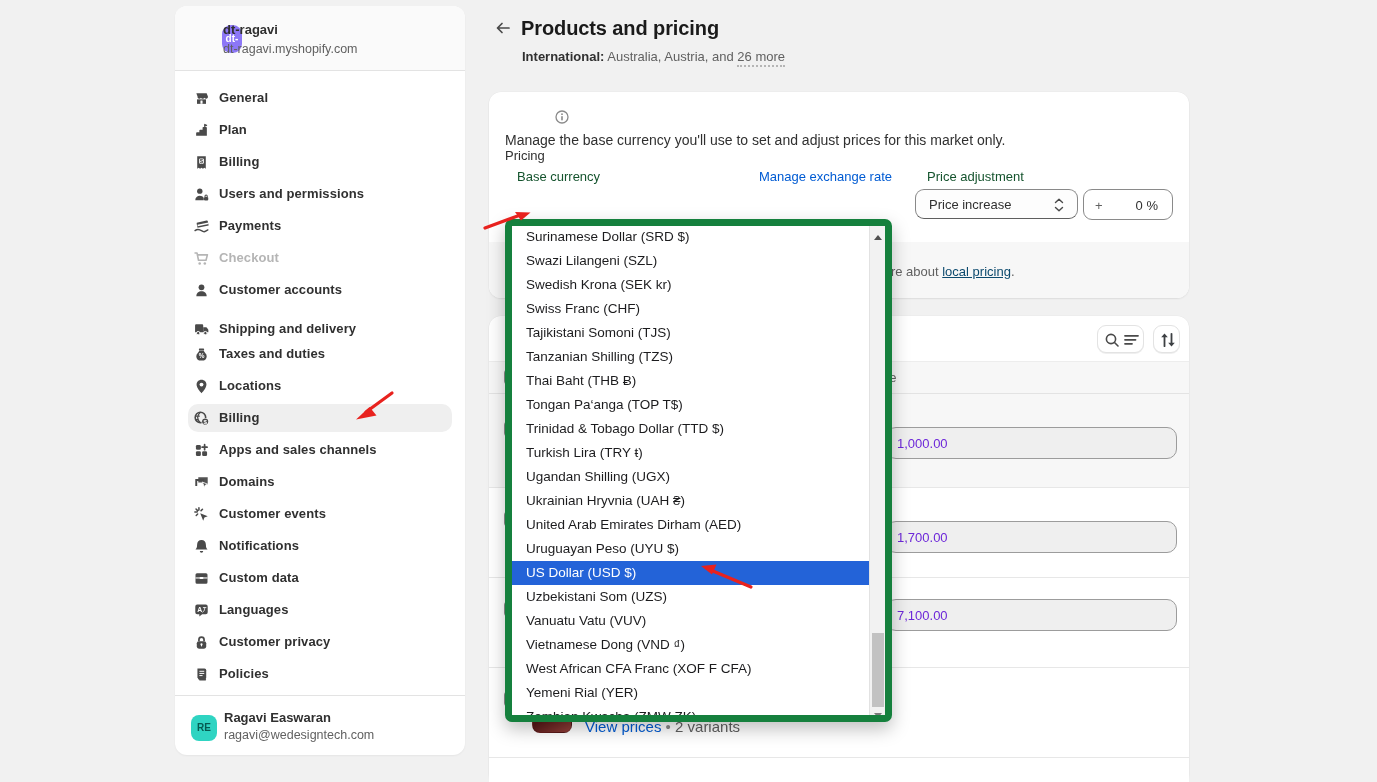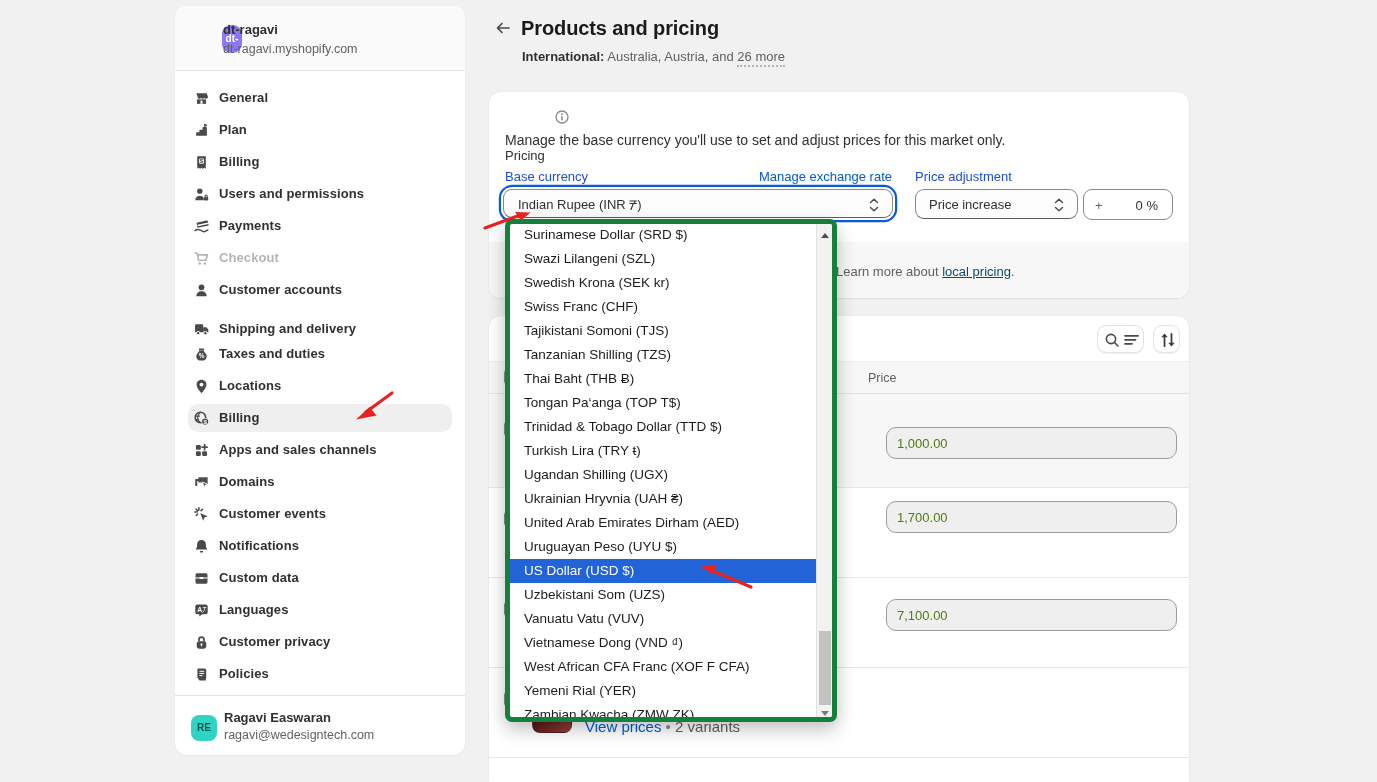--- a/index.html
+++ b/index.html
@@ -29,21 +29,21 @@
 #subt b { color:#303030; font-weight:700; }
 #subt .more { border-bottom:2px dotted #b5b5b5; padding-bottom:1px; }
 
 
 .card { position:absolute; background:#fff; border-radius:12px; box-shadow:0 1px 2px rgba(0,0,0,.07), 0 0 0 0.5px rgba(0,0,0,.03); }
 #card1 { left:489px; top:92px; width:700px; height:206px; }
 #card2 { left:489px; top:316px; width:700px; height:470px; }
 
 #card1 .h { position:absolute; left:16px; top:18px; font-size:13px; font-weight:400; color:#303030;margin-top:38px; }
 #card1 .desc { position:absolute; left:16px; top:40px; font-size:14px; color:#303030; }
-.flabel { position:absolute; font-size:13px; color:#1d4ed8; }
+.flabel { position:absolute; font-size:13px; color:#14532d;margin-left:12px; }
 #mlink { position:absolute; right:297px; top:77px; font-size:13px; color:#005bd3; }
 .sel { position:absolute; background:#fdfdfd; border:1px solid #898989; border-bottom-color:#5e5e5e; border-radius:8px; font-size:13px; color:#303030; }
 #bcur { left:14px; top:97px; width:390px; height:29px; box-shadow:0 0 0 2px #fff, 0 0 0 4.2px #0a5cd6; border-radius:9px; }
 #bcur .t { position:absolute; left:14px; top:7px; }
 #padj { left:426px; top:97px; width:163px; height:30px; border-radius:9px; }
 #padj .t { position:absolute; left:13px; top:7px; }
 #pct { position:absolute; left:594px; top:97px; width:90px; height:31px; background:#fff; border:1px solid #8a8a8a; border-radius:9px; font-size:13px; }
 #pct .p { position:absolute; left:11px; top:8px; color:#616161; }
 #pct .v { position:absolute; right:14px; top:8px; color:#303030; }
 #cfoot { position:absolute; left:0; top:150px; width:700px; height:56px; background:#f7f7f7; border-radius:0 0 12px 12px; overflow:hidden; }
@@ -54,25 +54,25 @@
 .btn { position:absolute; background:#fff; border:1px solid #e3e3e3; border-radius:9px; box-shadow:0 1px 0 rgba(26,26,26,.07); }
 #thead { position:absolute; left:0; top:45px; width:700px; height:33px; background:#f7f7f7; border-top:1px solid #ededed; border-bottom:1px solid #e3e3e3; }
 #thead .cb { top:7px; }
 #thead .lbl { position:absolute; top:9px; font-size:12.5px; color:#616161; }
 .row { position:absolute; left:0; width:700px; border-bottom:1px solid #e7e7e7; }
 .cb { position:absolute; left:15px; width:18px; height:18px; border:1.6px solid #8a8a8a; border-radius:5px; background:#fff; }
 .thumb { position:absolute; left:43px; width:40px; height:40px; border-radius:8px; border:1px solid rgba(0,0,0,.12); background:linear-gradient(140deg,#7e2727 0%,#571818 45%,#93403a 100%); }
 .pname { position:absolute; left:96px; font-size:13px; font-weight:600; color:#303030; }
 .pmeta { position:absolute; left:96px; font-size:15px; color:#616161; }
 .pmeta a { color:#005bd3; text-decoration:none; }
-.pinput { position:absolute; left:397px; width:291px; height:32px; background:#efefef; border:1px solid #9c9c9c; border-radius:10px; font-size:13px; color:#4d7c0f; }
+.pinput { position:absolute; left:397px; width:291px; height:32px; background:#efefef; border:1px solid #9c9c9c; border-radius:10px; font-size:13px; color:#6d28d9; }
 .pinput span { position:absolute; left:10px; top:8px; }
 
 
-#dd { position:absolute; left:505px; top:219px; width:332px; height:503px; background:#fff; border:5px solid #15803d; border-radius:7px; box-shadow:0 7px 18px rgba(0,0,0,.25); z-index:50; overflow:hidden; }
+#dd { position:absolute; left:505px; top:219px; width:387px; height:503px; background:#fff; border:7px solid #15803d; border-radius:7px; box-shadow:0 7px 18px rgba(0,0,0,.25); z-index:50; overflow:hidden; }
 #dd .it { position:absolute; left:0; width:371px; height:24px; font-size:13.5px; color:#1c1c1e; line-height:24px; padding-left:14px; white-space:nowrap; }
 #dd .it.sel2 { background:#2363d8; color:#fff; }
 #sbar { position:absolute; right:0; top:0; width:16px; height:501px; background:#f2f2f2; border-left:1px solid #e2e2e2; }
 #sbar .thumbb { position:absolute; left:1.5px; top:407px; width:12px; height:74px; background:#c2c2c2; }
 #sbar .up { position:absolute; left:4px; top:9px; width:0; height:0; border-left:4px solid transparent; border-right:4px solid transparent; border-bottom:5px solid #505050; }
 #sbar .down { position:absolute; left:4px; top:487px; width:0; height:0; border-left:4px solid transparent; border-right:4px solid transparent; border-top:5px solid #7a7a7a; }
 
 #arrows { position:absolute; left:0; top:0; width:1377px; height:782px; z-index:100; pointer-events:none; }
 </style>
 </head>
@@ -256,28 +256,20 @@
 <div class="card" id="card1">
   <div class="h">Pricing</div>
   <svg style="position:absolute;left:66px;top:18px" width="14" height="14" viewBox="0 0 14 14">
       <circle cx="7" cy="7" r="6" fill="none" stroke="#8a8a8a" stroke-width="1.3"></circle>
       <circle cx="7" cy="4.2" r="0.9" fill="#8a8a8a"></circle>
       <rect x="6.2" y="6" width="1.6" height="4.5" rx="0.8" fill="#8a8a8a"></rect>
     </svg>
   <div class="desc">Manage the base currency you'll use to set and adjust prices for this market only.</div>
   <div class="flabel" style="left:16px;top:77px">Base currency</div>
   <div id="mlink">Manage exchange rate</div>
-  <div class="sel" id="bcur">
-      <span class="t">Indian Rupee (INR <svg width="8" height="10" viewBox="0 0 8 10" style="vertical-align:-1px">
-          <path d="M0.9 1 H7.3 M0.9 3.5 H7.3 M4.6 1 C6.4 1.1 6.4 3.4 4.3 3.5 L1.9 3.5 M4.3 3.5 L2 9.5" fill="none" stroke="#303030" stroke-width="1.15" stroke-linecap="round"></path>
-        </svg>)</span>
-    <svg style="position:absolute;right:13px;top:7.5px" width="10" height="14" viewBox="0 0 10 14">
-        <path d="M1.5 4.6 L5 1.2 L8.5 4.6 M1.5 9.4 L5 12.8 L8.5 9.4" fill="none" stroke="#4a4a4a" stroke-width="1.4" stroke-linecap="round" stroke-linejoin="round"></path>
-      </svg>
-  </div>
   <div class="flabel" style="left:426px;top:77px">Price adjustment</div>
   <div class="sel" id="padj">
       <span class="t">Price increase</span>
     <svg style="position:absolute;right:13px;top:8px" width="10" height="14" viewBox="0 0 10 14">
         <path d="M1.5 4.6 L5 1.2 L8.5 4.6 M1.5 9.4 L5 12.8 L8.5 9.4" fill="none" stroke="#4a4a4a" stroke-width="1.4" stroke-linecap="round" stroke-linejoin="round"></path>
       </svg>
   </div>
   <div id="pct">
       <span class="p">+</span>
       <span class="v">0 %</span>
@@ -316,21 +308,21 @@
     <div class="pmeta" style="top:54px"><a href="#">View prices</a> <span style="color:#8a8a8a">•</span> 2 variants</div>
     <div class="pinput" style="top:33px">
           <span>1,000.00</span>
         </div>
   </div>
       <div class="row" style="top:172px;height:90px;background:#fff">
     <div class="cb" style="top:22px"></div>
     <div class="thumb" style="top:25px"></div>
     <div class="pname" style="top:24px">Product 2</div>
     <div class="pmeta" style="top:50px"><a href="#">View prices</a> <span style="color:#8a8a8a">•</span> 2 variants</div>
-    <div class="pinput" style="top:13px">
+    <div class="pinput" style="top:33px">
           <span>1,700.00</span>
         </div>
   </div>
       <div class="row" style="top:262px;height:90px;background:#fff">
     <div class="cb" style="top:22px"></div>
     <div class="thumb" style="top:25px"></div>
     <div class="pname" style="top:24px">Product 3</div>
     <div class="pmeta" style="top:50px"><a href="#">View prices</a> <span style="color:#8a8a8a">•</span> 2 variants</div>
     <div class="pinput" style="top:21px">
           <span>7,100.00</span>

